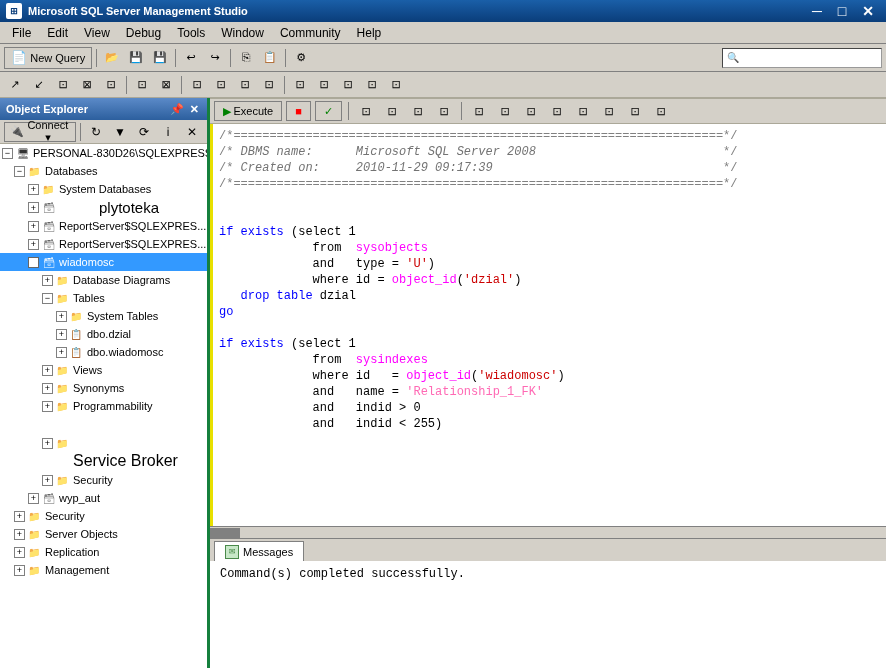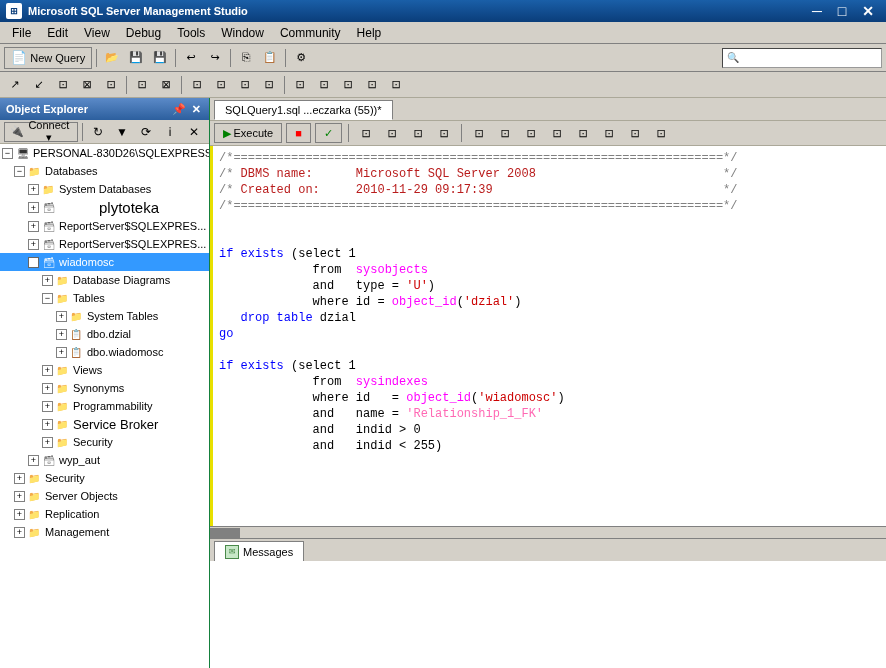--- a/index.html
+++ b/index.html
@@ -18,21 +18,21 @@
     #toolbar2 { background: #d4d0c8; height: 26px; display: flex; align-items: center; padding: 2px 4px; border-bottom: 1px solid #aba899; gap: 2px; }
 
     .toolbar-btn { height: 22px; min-width: 22px; background: #d4d0c8; border: 1px solid transparent; cursor: pointer; display: flex; align-items: center; justify-content: center; font-size: 11px; padding: 0 3px; }
     .toolbar-sep { width: 1px; height: 18px; background: #808080; margin: 0 2px; }
     .new-query-btn { background: #d4d0c8; border: 1px solid #808080; padding: 2px 6px; font-size: 11px; cursor: pointer; display: flex; align-items: center; gap: 3px; height: 22px; }
 
     
     #main { display: flex; height: calc(668px - 22px - 22px - 28px - 26px); }
 
     
-    #object-explorer { width: 210px; background: #fff; border-right: 1px solid #15803d; display: flex; flex-direction: column; }
+    #object-explorer { width: 210px; background: #fff; border-right: 3px solid #15803d; display: flex; flex-direction: column; }
     #oe-header { background: linear-gradient(to bottom, #5b8ac8, #2c5f9e); color: white; height: 22px; display: flex; align-items: center; padding: 0 6px; font-size: 11px; font-weight: bold; justify-content: space-between; }
     #oe-header-btns { display: flex; gap: 2px; }
     #oe-header-btns span { color: white; font-size: 10px; cursor: pointer; padding: 0 2px; }
     #oe-toolbar { background: #d4d0c8; height: 24px; display: flex; align-items: center; padding: 2px 4px; gap: 2px; border-bottom: 1px solid #aba899; }
     #oe-connect { background: #d4d0c8; border: 1px solid #808080; padding: 1px 5px; font-size: 11px; cursor: pointer; display: flex; align-items: center; gap: 2px; height: 20px; }
 
     #oe-tree { flex: 1; overflow-y: auto; overflow-x: auto; font-size: 12px; background: white; }
     .tree-item { display: flex; align-items: center; padding: 1px 0; cursor: pointer; white-space: nowrap; }
     .tree-item.selected { background: #3399ff; color: white; }
     .tree-expand { width: 11px; height: 11px; border: 1px solid #808080; background: white; display: inline-flex; align-items: center; justify-content: center; font-size: 9px; cursor: pointer; margin-right: 2px; flex-shrink: 0; }
@@ -50,21 +50,21 @@
     .sql-tab.active { background: white; border-bottom: 1px solid white; z-index: 1; }
 
     
     #query-toolbar { background: #d4d0c8; height: 26px; display: flex; align-items: center; padding: 2px 4px; gap: 4px; border-bottom: 1px solid #aba899; border-top: 1px solid #aba899; }
     .exec-btn { background: #d4d0c8; border: 1px solid #808080; padding: 1px 8px; font-size: 11px; cursor: pointer; height: 20px; display: flex; align-items: center; gap: 2px; }
 
     
     #code-area { flex: 1; background: white; overflow: auto; font-family: 'Courier New', monospace; font-size: 12px; padding: 4px; border: 1px solid #808080; margin: 0; }
     .code-line { display: block; white-space: pre; line-height: 16px; color: #000; }
     .c-gray { color: #808080; }
-    .c-green { color: #b91c1c; }
+    .c-green { color: #737373; font-style: italic; }
     .c-blue { color: #0000ff; }
     .c-magenta { color: #ff00ff; }
     .c-pink { color: #ff69b4; }
     .c-red { color: #cc0000; }
 
     
     #results-panel { background: white; height: 130px; border-top: 1px solid #808080; display: flex; flex-direction: column; }
     #results-tabs { background: #d4d0c8; height: 22px; display: flex; align-items: flex-end; padding-left: 4px; }
     .results-tab { background: #d4d0c8; border: 1px solid #808080; border-bottom: none; padding: 2px 10px; font-size: 11px; cursor: pointer; height: 20px; display: flex; align-items: center; }
     .results-tab.active { background: white; }
@@ -254,21 +254,21 @@
 
       <div class="tree-item" style="padding-left:42px;">
         <span class="tree-expand">+</span>
         <span class="tree-icon folder-icon">📁</span>
         <span style="font-size:11px;">Programmability</span>
       </div>
 
       <div class="tree-item" style="padding-left:42px;">
         <span class="tree-expand">+</span>
         <span class="tree-icon folder-icon">📁</span>
-        <span style="font-size:13px;">Service Broker</span>
+        <span style="font-size:16px;margin-top:36px;">Service Broker</span>
       </div>
 
       <div class="tree-item" style="padding-left:42px;">
         <span class="tree-expand">+</span>
         <span class="tree-icon folder-icon">📁</span>
         <span style="font-size:11px;">Security</span>
       </div>
 
       <div class="tree-item" style="padding-left:28px;">
         <span class="tree-expand">+</span>
@@ -298,25 +298,20 @@
         <span class="tree-expand">+</span>
         <span class="tree-icon folder-icon">📁</span>
         <span style="font-size:11px;">Management</span>
       </div>
 
     </div>
   </div>
 
   <div id="editor-panel">
 
-    <div id="tab-bar">
-      <div class="sql-tab active">
-        <span>SQLQuery1.sql ...eczarka (55))*</span>
-      </div>
-    </div>
 
     <div id="query-toolbar">
       <button class="exec-btn">
         <span style="color:green;">▶</span>
         <span>Execute</span>
       </button>
       <button class="exec-btn">
         <span style="color:red;">■</span>
       </button>
       <button class="exec-btn">
@@ -367,17 +362,20 @@
         </div>
       </div>
 
       <div id="results-panel">
         <div id="results-tabs">
           <div class="results-tab active">
             <div class="results-tab-icon">✉</div>
             <span>Messages</span>
           </div>
         </div>
+        <div id="results-content">
+          <span>Command(s) completed successfully.</span>
+        </div>
       </div>
     </div>
   </div>
 
 </div>
 
 </body></html>

